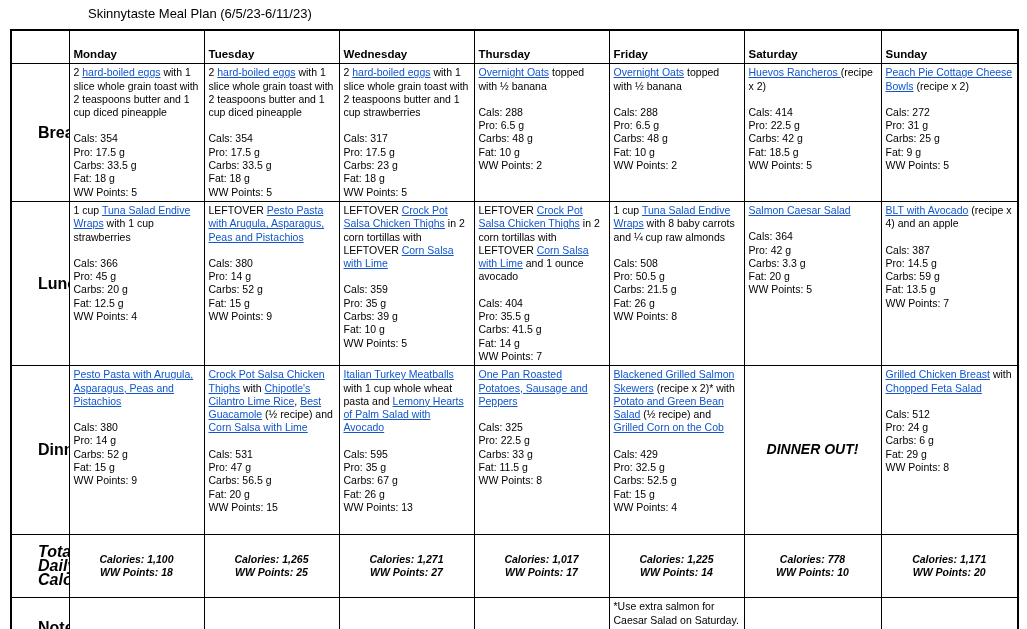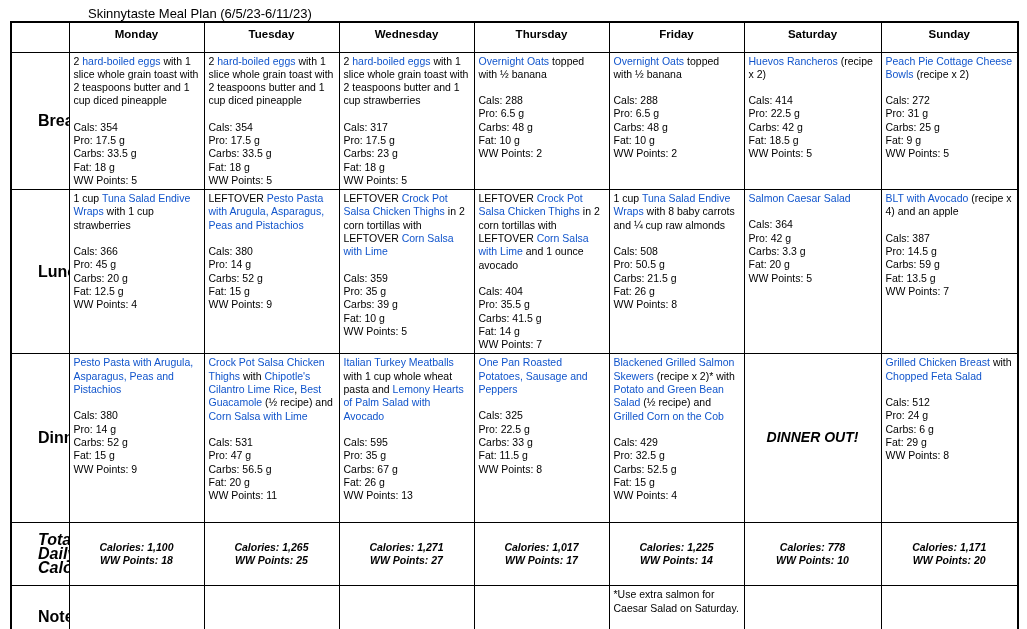--- a/index.html
+++ b/index.html
@@ -1,32 +1,32 @@
 <!DOCTYPE html>
 <html><head>
 <meta charset="utf-8">
 <style>
   html,body{margin:0;padding:0;background:#fff;}
   body{width:1027px;height:629px;font-family:"Liberation Sans",sans-serif;color:#000;overflow:hidden;}
-  .title{margin:6px 0 0 88px;font-size:13px;line-height:15px;color:#000;}
+  .title{margin:6px 0 8px 88px;font-size:13px;line-height:15px;color:#000;}
   table{border-collapse:collapse;table-layout:fixed;margin-left:10px;width:1007px;border:2px solid #000;}
   td,th{border:1px solid #000;vertical-align:top;padding:2px 4px;font-size:10.5px;line-height:13.3px;font-weight:normal;text-align:left;overflow:hidden;}
   tr.r-header{height:30px;}
   tr.r-breakfast{height:133px;}
   tr.r-lunch{height:140px;}
   tr.r-dinner{height:169px;}
   tr.r-totals{height:63px;font-style:italic;}
   tr.r-notes{height:62px;}
-  th.day{ text-align:center;font-weight:bold;font-size:11.5px;padding-top:5px;}
+  th.day{ text-align:left;font-weight:bold;font-size:11.5px;padding-top:17px;}
   td.rowlabel{text-align:left;vertical-align:middle;font-weight:bold;font-size:16px;line-height:14px;padding-left:26px;}
   td.totals{text-align:center;vertical-align:middle;font-weight:bold;margin-left:26px;}
   td.dinnerout{text-align:center;vertical-align:middle;}
   .dinner-out-text{font-weight:bold;font-size:14px;font-style:italic;}
   .gap{height:13px;}
-  a.rlink{color:#1155CC;cursor:pointer;}
+  a.rlink{color:#1155CC;text-decoration:underline;cursor:pointer;}
   .stat{white-space:nowrap;}
 </style>
 </head>
 <body>
 
 <div class="page">
   <div class="title">Skinnytaste Meal Plan (6/5/23-6/11/23)</div>
   <table>
     <colgroup>
       <col style="width:58px">
@@ -192,21 +192,21 @@
             <div class="stat">Fat: 15 g</div>
             <div class="stat">WW Points: 9</div>
           </td>
           <td>
             <div><a class="rlink">Crock Pot Salsa Chicken Thighs</a><span> with </span><a class="rlink">Chipotle's Cilantro Lime Rice</a><span>, </span><a class="rlink">Best Guacamole</a><span> (½ recipe) and </span><a class="rlink">Corn Salsa with Lime</a></div>
             <div class="gap"></div>
             <div class="stat">Cals: 531</div>
             <div class="stat">Pro: 47 g</div>
             <div class="stat">Carbs: 56.5 g</div>
             <div class="stat">Fat: 20 g</div>
-            <div class="stat">WW Points: 11</div>
+            <div class="stat">WW Points: 15</div>
           </td>
           <td>
             <div><a class="rlink">Italian Turkey Meatballs</a><span> with 1 cup whole wheat pasta and </span><a class="rlink">Lemony Hearts of Palm Salad with Avocado</a></div>
             <div class="gap"></div>
             <div class="stat">Cals: 595</div>
             <div class="stat">Pro: 35 g</div>
             <div class="stat">Carbs: 67 g</div>
             <div class="stat">Fat: 26 g</div>
             <div class="stat">WW Points: 13</div>
           </td>

